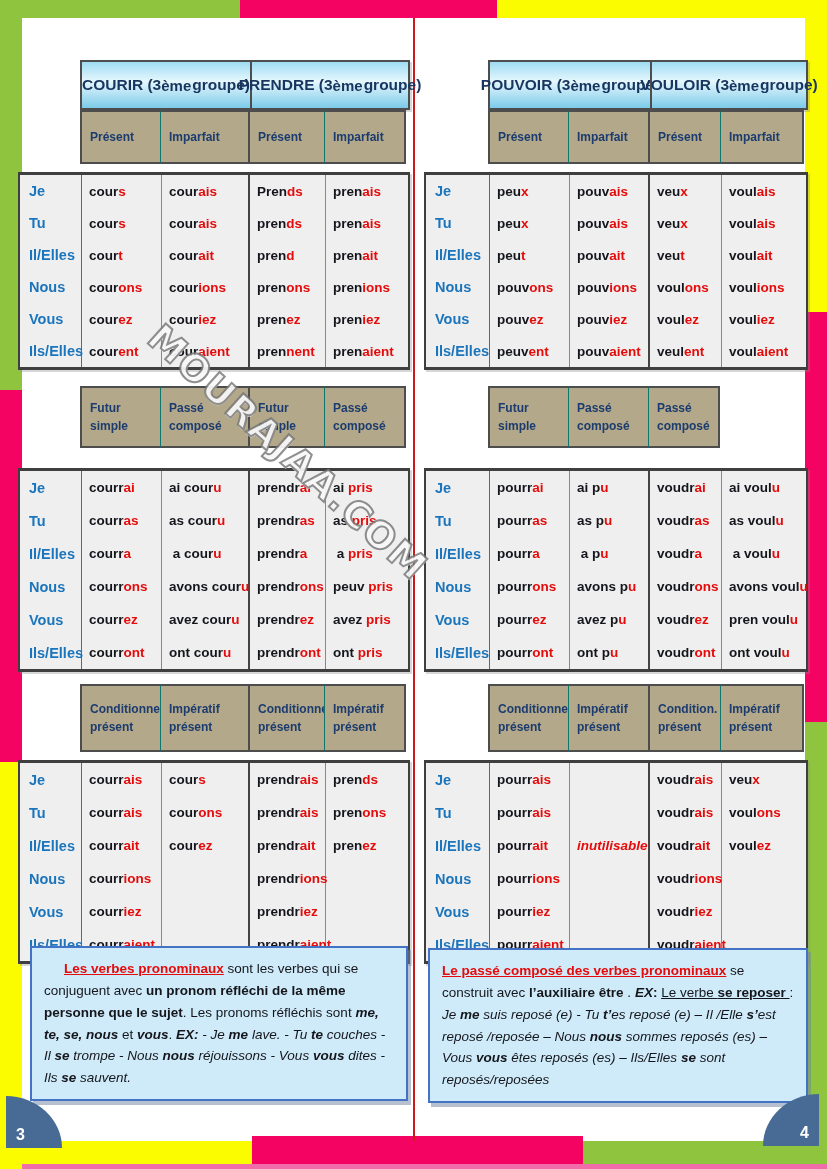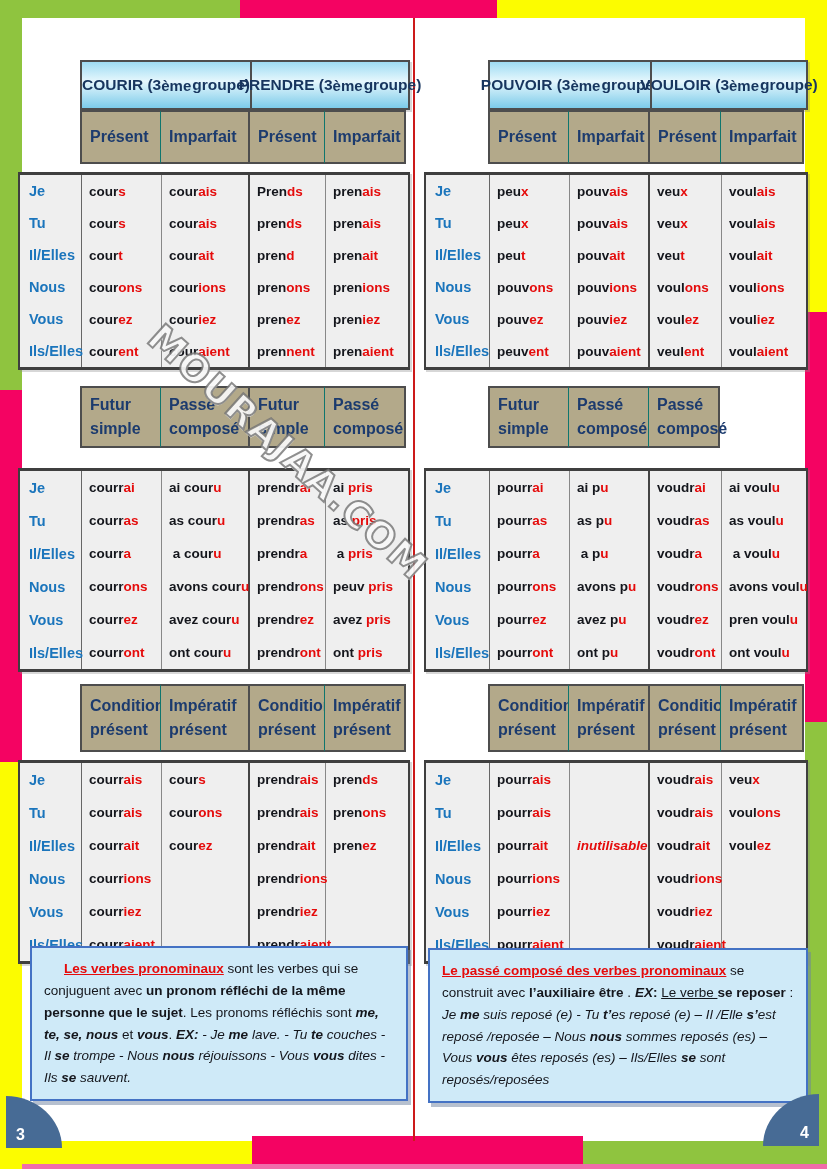--- a/index.html
+++ b/index.html
@@ -38,21 +38,21 @@
   .title-cell sup{font-size:15px;font-weight:bold;margin:0 1px 0 0;}
 
   .tense-row{display:grid;}
   .g3{grid-template-columns:62px 80px 88px 76px 82px;}
   .g4{grid-template-columns:64px 80px 80px 72px 84px;}
   .tense-row.s0{height:54px;margin-bottom:8px;}
   .tense-row.s1{height:62px;margin-top:16px;margin-bottom:20px;}
   .tense-row.s2{height:68px;margin-top:12px;margin-bottom:8px;}
   .tense-cell{display:flex;align-items:center;background:#b3a98a;
               border-top:2px solid #4d4d4d;border-bottom:2px solid #4d4d4d;
-              color:#1c3b6e;font-weight:bold;font-size:16px;line-height:1.5;}
+              color:#1c3b6e;font-weight:bold;font-size:12px;line-height:1.5;}
   .tense-cell span{white-space:pre-line;padding-left:8px;}
   .tense-cell.tc0{border-left:2px solid #4d4d4d;}
   .tense-cell.tc3{border-right:2px solid #4d4d4d;}
   .tense-cell.tc1,.tense-cell.tc3{border-left:1px solid #0f766e;}
   .tense-cell.tc2{border-left:2px solid #4d4d4d;}
 
   .body-grid{display:grid;background:#efefef;border:2px solid #3f3f3f;
              border-top-width:3px;border-bottom-width:3px;
              box-shadow:2px 2px 0 rgba(140,140,140,.35);}
   .body-grid.b0{grid-auto-rows:32px;}
@@ -72,21 +72,21 @@
         box-shadow:3px 4px 0 rgba(110,130,160,.5);padding:10px 12px;}
   #note3{left:30px;top:946px;width:350px;min-height:112px;}
   #note4{left:428px;top:948px;width:352px;min-height:118px;}
   .note-text{margin:0;font-size:13.5px;line-height:1.62;color:#14161c;}
   #note3 .note-text{text-indent:20px;}
   .ns-n{}
   .ns-b{font-weight:bold;}
   .ns-i{font-style:italic;}
   .ns-bi{font-weight:bold;font-style:italic;}
   .ns-rb{color:#e50b0b;font-weight:bold;text-decoration:underline;}
-  .ns-bu{font-weight:bold;}
+  .ns-bu{font-weight:bold;text-decoration:underline;}
   .ns-u{text-decoration:underline;}
 
   
   .tab{position:absolute;width:46px;height:48px;background:#476b95;color:#fff;
        display:flex;align-items:flex-end;font-weight:bold;font-size:16px;}
   #tab3{left:6px;top:1096px;border-radius:0 100% 0 0;padding:0 0 4px 10px;}
   #tab4{left:763px;top:1094px;border-radius:100% 0 0 0;justify-content:flex-end;padding:0 10px 4px 0;}
 
   
   .watermark{position:absolute;left:168px;top:316px;transform:rotate(42deg);

